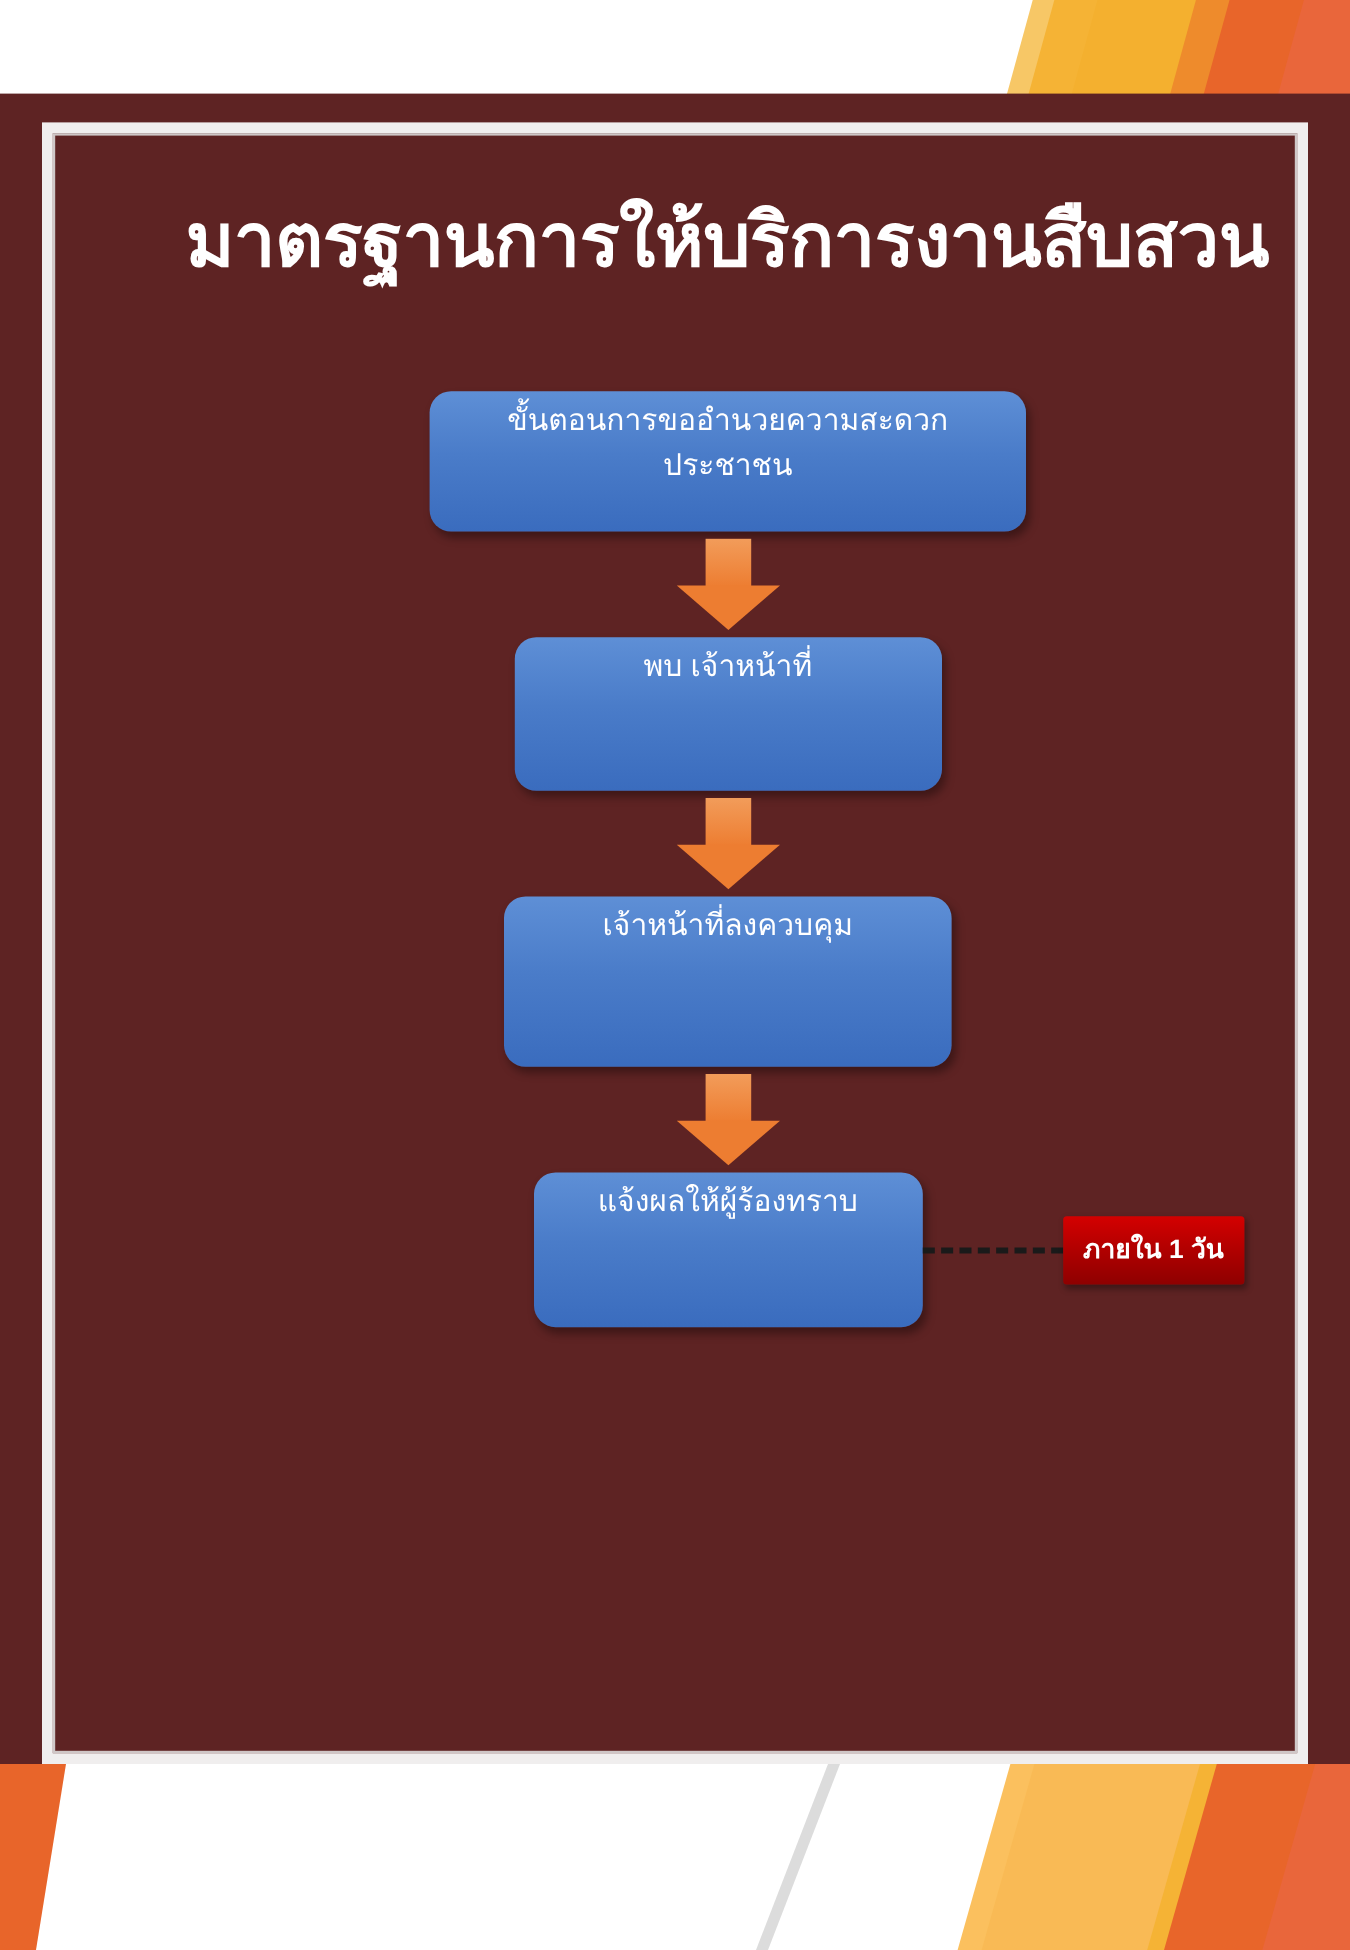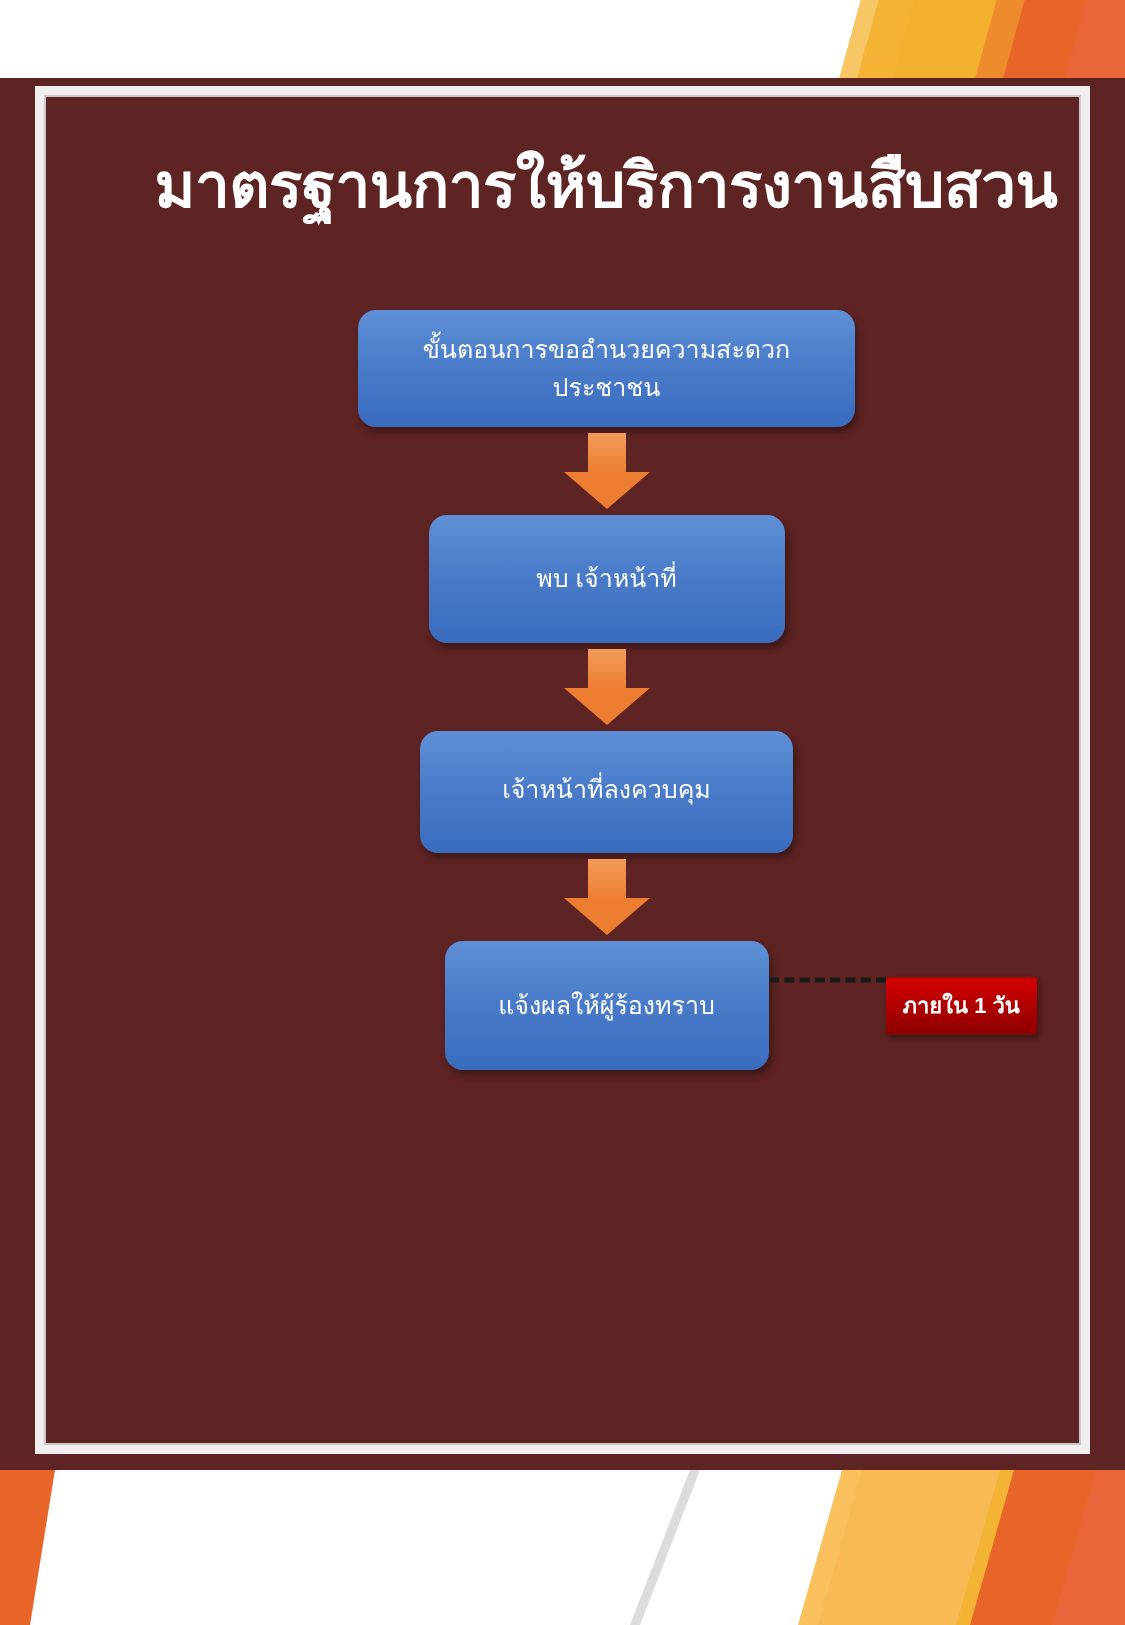--- a/index.html
+++ b/index.html
@@ -51,21 +51,21 @@
     top: 78px;
     width: 1125px;
     height: 1392px;
     background: #5e2323;
   }
 
   
   .frame-outer {
     position: absolute;
     left: 35px;
-    top: 8px;
+    top: 24px;
     width: 1055px;
     height: 1368px;
     border: 9px solid #f0eeee;
     box-sizing: border-box;
   }
   
   .frame-inner {
     position: absolute;
     left: 0;
     top: 0;
@@ -106,32 +106,31 @@
 
   .node {
     position: relative;
     box-sizing: border-box;
     border-radius: 18px;
     background: linear-gradient(180deg, #5e8fd6 0%, #4a7cc9 45%, #3a6cbe 100%);
     box-shadow: 3px 5px 7px rgba(0,0,0,0.35);
     color: #ffffff;
     display: flex;
     flex-direction: column;
-    justify-content: center;
     align-items: center;
     text-align: center;
     font-size: 25px;
     line-height: 1.5;
     padding: 6px 18px;
   }
   .node .line2 { margin-top: 2px; }
 
   .node-1 { width: 497px; height: 117px; }
   .node-2 { width: 356px; height: 128px; }
-  .node-3 { width: 373px; height: 122px; font-family: Liberation Mono, monospace; }
+  .node-3 { width: 373px; height: 142px; }
   .node-4 { width: 324px; height: 129px; }
 
   
   .arrow {
     width: 86px;
     height: 76px;
     margin: 6px 0;
     position: relative;
   }
   .arrow .shaft {
@@ -160,20 +159,21 @@
     justify-content: center;
     align-items: center;
   }
   .connector-wrap {
     position: absolute;
     left: 50%;
     top: 50%;
     transform: translateY(-50%);
     margin-left: 162px;
     display: flex;
+    align-items: center;
   }
   .dashes {
     width: 117px;
     height: 0;
     border-top: 5px dashed #1a1a1a;
   }
   .badge {
     background: linear-gradient(180deg, #d40000 0%, #b00000 50%, #8e0000 100%);
     color: #ffffff;
     font-size: 22px;

